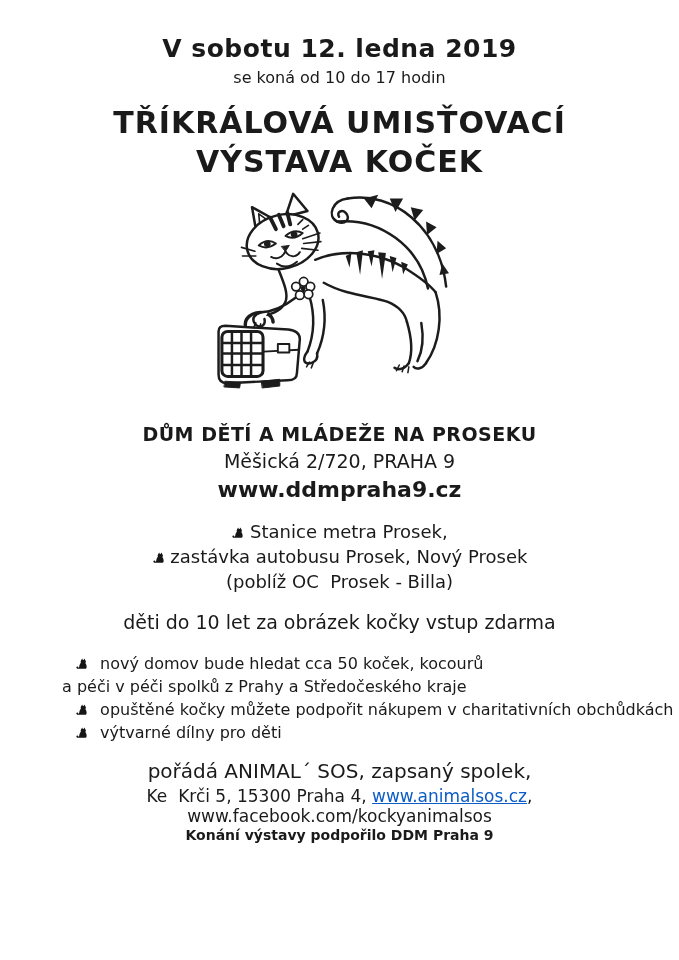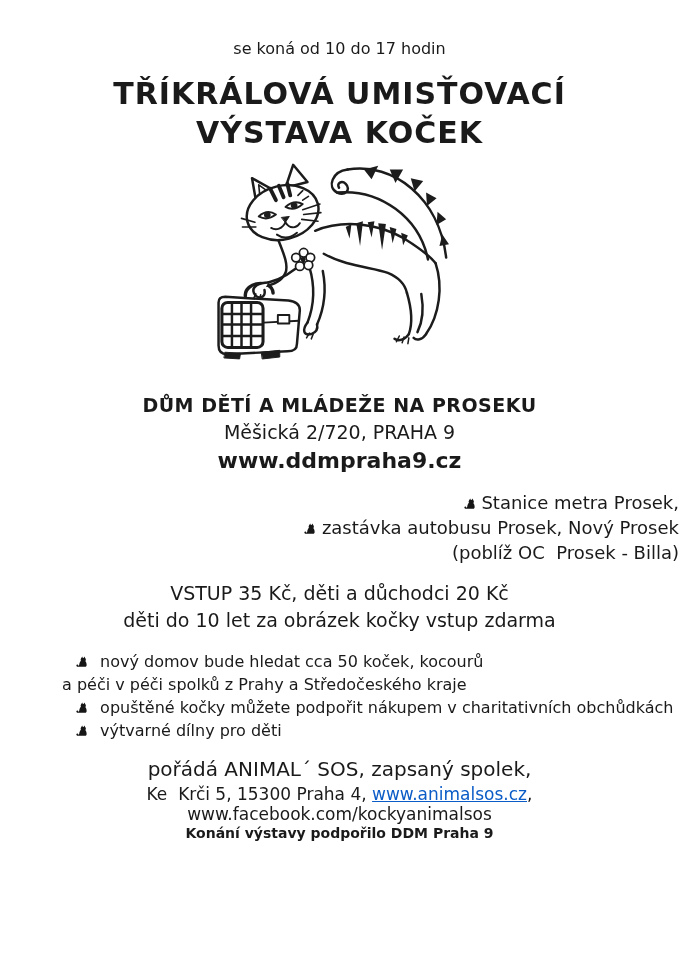--- a/index.html
+++ b/index.html
@@ -12,41 +12,42 @@
     overflow:hidden;
   }
   .poster { width:679px; height:960px; text-align:center; padding-top:34px; }
   .date-line { font-size:25px; font-weight:bold; letter-spacing:0.5px; }
   .time-line { font-size:16px; margin-top:5px; }
   .title { font-size:30px; font-weight:bold; letter-spacing:1px; line-height:1.3; margin-top:16px; }
   .illustration-wrap { margin-top:4px; height:232px; }
   .venue-name { font-size:19px; font-weight:bold; margin-top:6px; letter-spacing:0.5px; }
   .venue-address { font-size:19px; margin-top:5px; }
   .venue-web { font-size:22px; font-weight:bold; margin-top:5px; }
-  .transport { margin-top:17px; font-size:18px; line-height:1.4;text-align:right; }
+  .transport { margin-top:17px; font-size:18px; line-height:1.4; }
   .transport .note { white-space:pre-wrap; }
   .admission { margin-top:14px; font-size:19px; line-height:1.42; }
   .bullets {
     margin-top:16px; font-size:16px; line-height:1.45;
     text-align:left; padding-left:62px; 
   }
   .bullet-row .cat-bullet { margin:0 7px 0 13px; }
   .cont-line { padding-left:0; }
   .cat-bullet { display:inline-block; vertical-align:-1px; }
   .footer { margin-top:15px; }
   .organizer { font-size:20px; }
   .footer-address { font-size:17px; margin-top:3px; white-space:pre-wrap; }
   .weblink { color:#0b5cc7; text-decoration:underline; cursor:pointer; }
   .support { font-size:14px; font-weight:bold; margin-top:1px; }
 </style>
 </head>
 <body>
 
 <div class="poster">
 
+  <div class="date-line">V sobotu 12. ledna 2019</div>
   <div class="time-line">se koná od 10 do 17 hodin</div>
 
   <div class="title">
     <span>TŘÍKRÁLOVÁ UMISŤOVACÍ</span><br>
     <span>VÝSTAVA KOČEK</span>
   </div>
 
   <div class="illustration-wrap">
     <svg width="306" height="228" viewBox="0 0 320 230" aria-hidden="true">
 
@@ -149,21 +150,20 @@
     <div>
       <svg class="cat-bullet" width="13" height="13" viewBox="0 0 22 20">
           <path fill="#161616" d="M5 19c-1.9-.3-3-1.5-2.7-2.8.2-1 1.3-1.6 2.2-1.2.8.3 1.1 1.2.6 1.9 1.1.4 2-.4 2.1-1.7.2-2.6 1.2-4.9 2.8-6.5-.7-1.2-.7-2.7.1-3.9l2.1-3.1 1.1 2.5c.4-.1.9-.1 1.3 0l1.1-2.5 2.1 3.1c.9 1.4.8 3.2-.3 4.4 1.4 1.9 2.2 4.3 2.2 6.6 0 1.9-.9 3.2-2.5 3.2H5z"></path>
         </svg>
       <span>zastávka autobusu Prosek, Nový Prosek</span>
     </div>
     <div class="note">(poblíž OC  Prosek - Billa)</div>
   </div>
 
   <div class="admission">
-    <div>VSTUP 35 Kč, děti a důchodci 20 Kč</div>
     <div>děti do 10 let za obrázek kočky vstup zdarma</div>
   </div>
 
   <div class="bullets">
     <div class="bullet-row">
       <svg class="cat-bullet" width="13" height="13" viewBox="0 0 22 20">
           <path fill="#161616" d="M5 19c-1.9-.3-3-1.5-2.7-2.8.2-1 1.3-1.6 2.2-1.2.8.3 1.1 1.2.6 1.9 1.1.4 2-.4 2.1-1.7.2-2.6 1.2-4.9 2.8-6.5-.7-1.2-.7-2.7.1-3.9l2.1-3.1 1.1 2.5c.4-.1.9-.1 1.3 0l1.1-2.5 2.1 3.1c.9 1.4.8 3.2-.3 4.4 1.4 1.9 2.2 4.3 2.2 6.6 0 1.9-.9 3.2-2.5 3.2H5z"></path>
         </svg>
       <span>nový domov bude hledat cca 50 koček, kocourů</span>
     </div>

